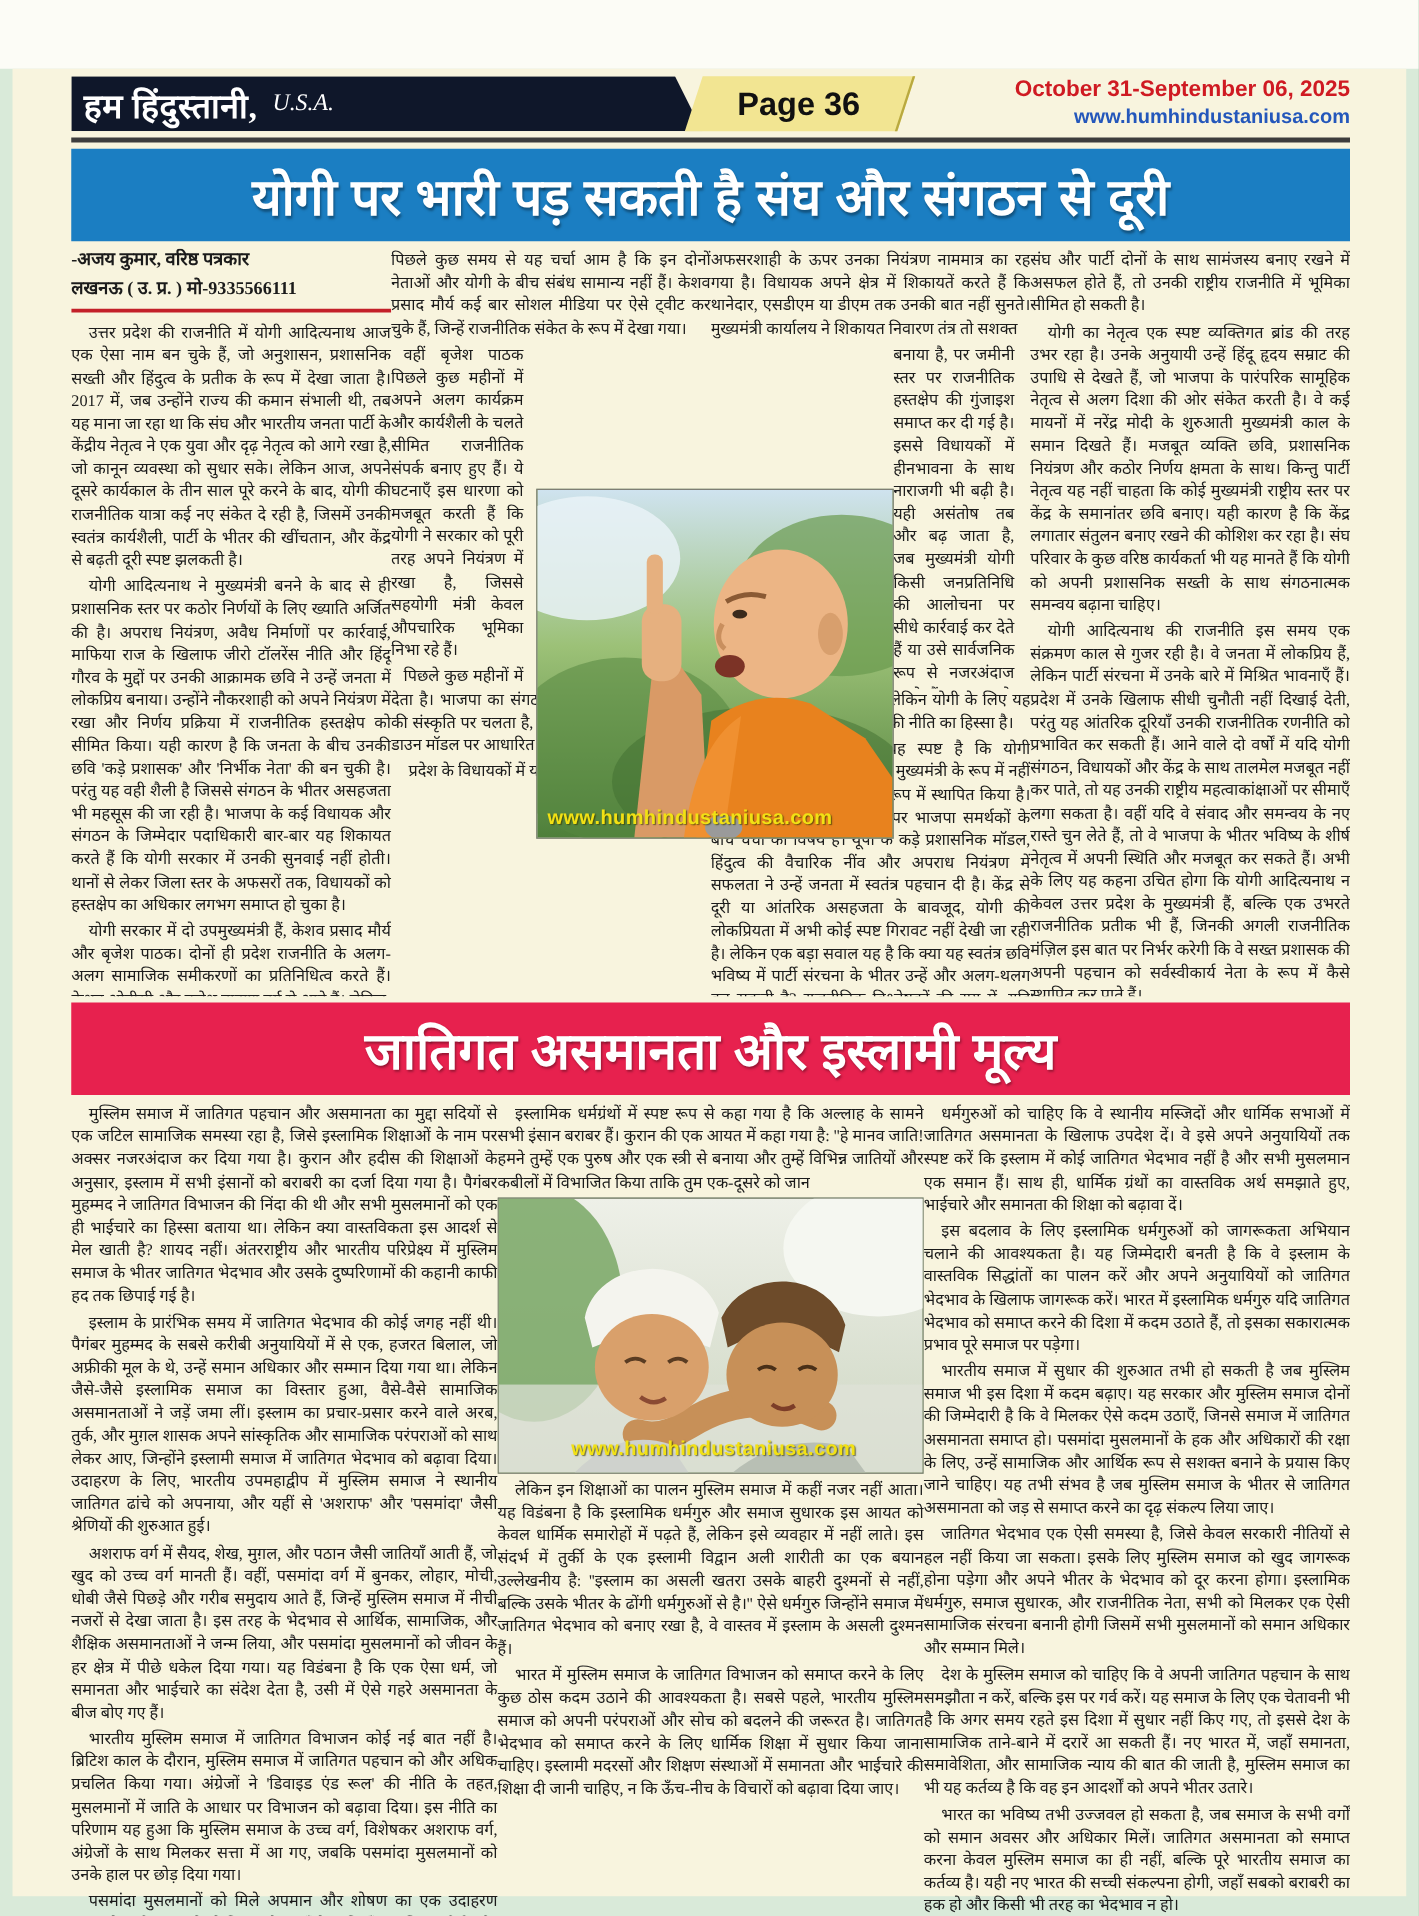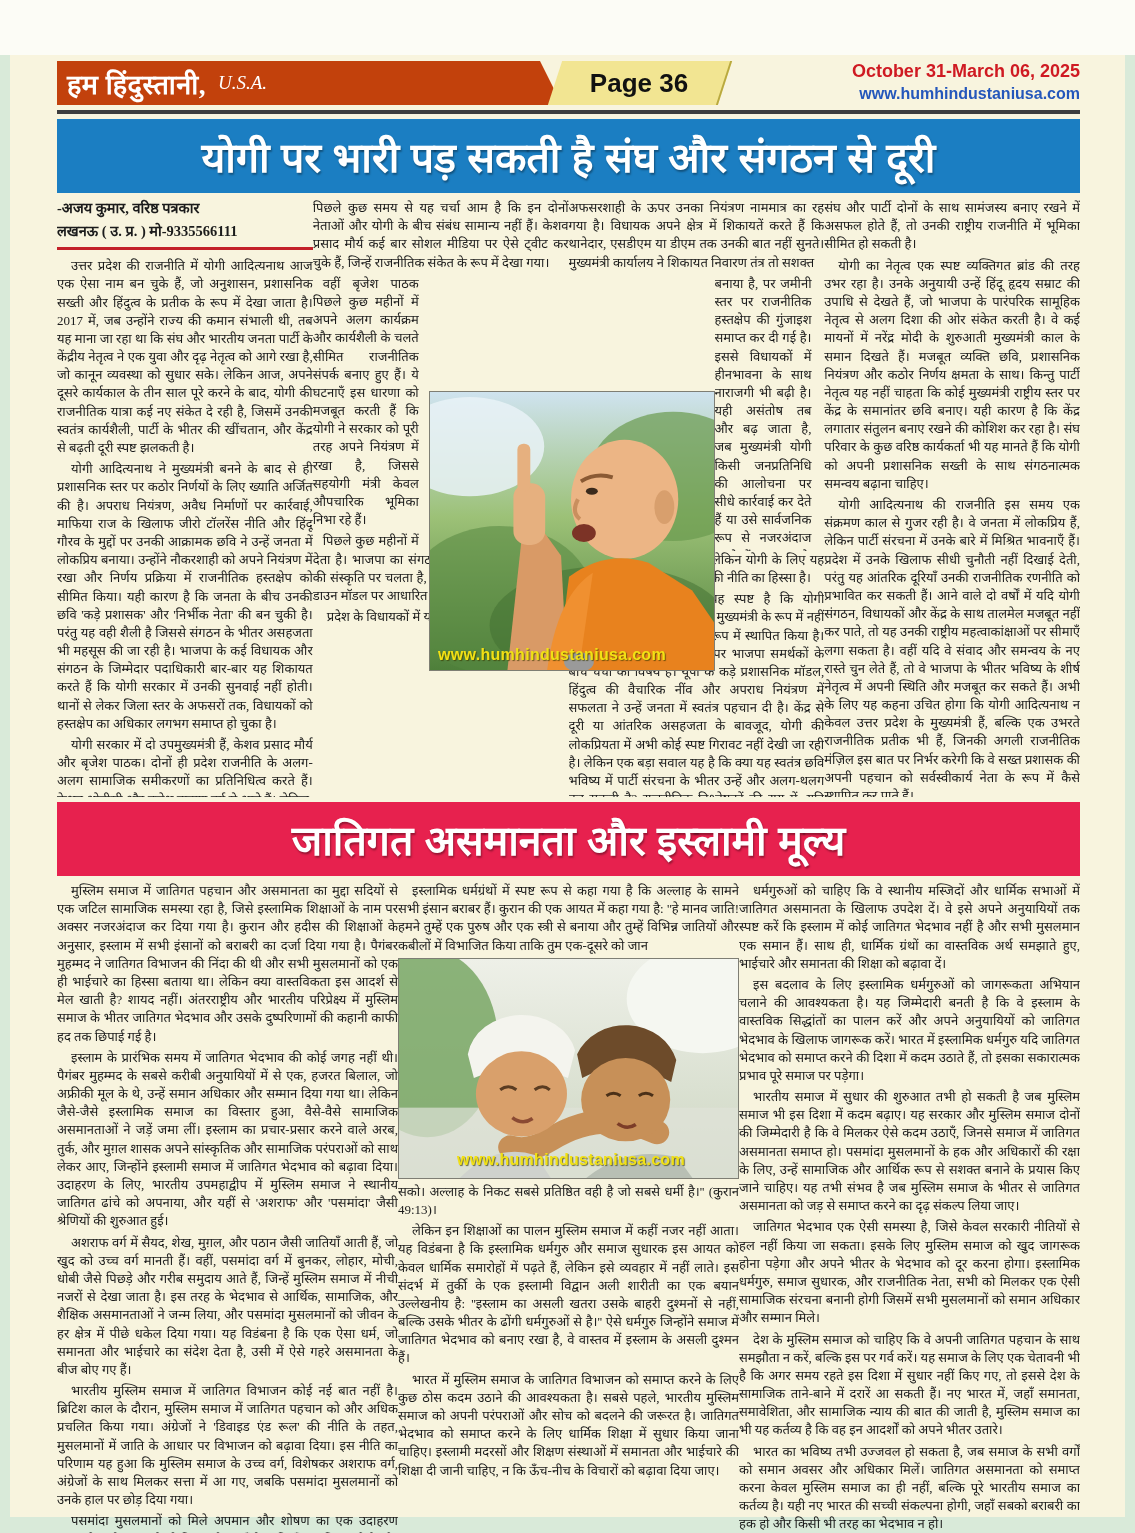--- a/index.html
+++ b/index.html
@@ -4,21 +4,21 @@
 <style>
   html,body{margin:0;padding:0;background:#b9cdb9;}
   .page{position:relative;width:1135px;height:1533px;background:#d9ead9;overflow:hidden;
         font-family:"Liberation Serif","DejaVu Serif",serif;color:#1b1b1b;}
   .top-strip{position:absolute;left:0;top:0;width:1135px;height:55px;background:#fcfcf6;}
   .content{position:absolute;left:10px;top:55px;width:1115px;height:1462px;background:#f8f4de;}
   .inner{margin:0 45px 0 47px;}
 
   
   .header{position:relative;height:50px;margin-top:4px;}
-  .masthead{position:absolute;left:0;top:2px;width:505px;height:44px;background:#c2410c;
+  .masthead{position:absolute;left:0;top:2px;width:505px;height:44px;background:#0f172a;
             clip-path:polygon(0 0,calc(100% - 22px) 0,100% 100%,0 100%);
             display:flex;align-items:center;padding-left:10px;box-sizing:border-box;}
   .masthead .hm{color:#fff;font-weight:bold;font-size:27px;letter-spacing:.5px;}
   .masthead .usa{color:#fff;font-weight:normal;font-style:italic;font-size:19px;margin-left:12px;}
   .page-tab{position:absolute;left:498px;top:2px;width:168px;height:44px;background:#f2e592;
             transform:skewX(-18deg);border-right:2px solid #b9a93f;}
   .page-tab span{display:block;transform:skewX(18deg);text-align:center;line-height:44px;
             font-family:"Liberation Sans",sans-serif;font-weight:bold;font-size:26px;color:#111;}
   .hdr-right{position:absolute;right:0;top:1px;text-align:right;font-family:"Liberation Sans",sans-serif;}
   .hdr-date{color:#cf1a22;font-weight:bold;font-size:18px;line-height:23px;}
@@ -65,21 +65,21 @@
 
       <div class="header">
         <div class="masthead">
           <span class="hm">हम हिंदुस्तानी,</span>
           <span class="usa">U.S.A.</span>
         </div>
         <div class="page-tab">
           <span>Page 36</span>
         </div>
         <div class="hdr-right">
-          <div class="hdr-date">October 31-March 06, 2025</div>
+          <div class="hdr-date">October 31-September 06, 2025</div>
           <div class="hdr-url">www.humhindustaniusa.com</div>
         </div>
       </div>
       <div class="hdr-rule"></div>
 
       <div class="banner blue">
         <span>योगी पर भारी पड़ सकती है संघ और संगठन से दूरी</span>
       </div>
 
       <div class="ta-body">
@@ -189,21 +189,20 @@
               <ellipse cx="224" cy="142" rx="44" ry="42" fill="#c79058"></ellipse>
               <path d="M 205 138 q 7 -5 14 0" stroke="#4a3018" stroke-width="3" fill="none"></path>
               <path d="M 237 138 q 7 -5 14 0" stroke="#4a3018" stroke-width="3" fill="none"></path>
               <path d="M 216 166 q 9 7 18 1" stroke="#7c3d28" stroke-width="3.5" fill="none"></path>
               <path d="M 60 221 Q 95 185 135 198 L 150 221 Z" fill="#cfd2cd"></path>
               <path d="M 185 221 Q 225 188 275 200 L 290 221 Z" fill="#b8bfb4"></path>
             </svg>
             <div class="wm">www.humhindustaniusa.com</div>
           </div>
 
-          <p class="noind">सको। अल्लाह के निकट सबसे प्रतिष्ठित वही है जो सबसे धर्मी है।'' (कुरान 49:13)।</p>
           <p>लेकिन इन शिक्षाओं का पालन मुस्लिम समाज में कहीं नजर नहीं आता। यह विडंबना है कि इस्लामिक धर्मगुरु और समाज सुधारक इस आयत को केवल धार्मिक समारोहों में पढ़ते हैं, लेकिन इसे व्यवहार में नहीं लाते। इस संदर्भ में तुर्की के एक इस्लामी विद्वान अली शारीती का एक बयान उल्लेखनीय है: ''इस्लाम का असली खतरा उसके बाहरी दुश्मनों से नहीं, बल्कि उसके भीतर के ढोंगी धर्मगुरुओं से है।'' ऐसे धर्मगुरु जिन्होंने समाज में जातिगत भेदभाव को बनाए रखा है, वे वास्तव में इस्लाम के असली दुश्मन हैं।</p>
           <p>भारत में मुस्लिम समाज के जातिगत विभाजन को समाप्त करने के लिए कुछ ठोस कदम उठाने की आवश्यकता है। सबसे पहले, भारतीय मुस्लिम समाज को अपनी परंपराओं और सोच को बदलने की जरूरत है। जातिगत भेदभाव को समाप्त करने के लिए धार्मिक शिक्षा में सुधार किया जाना चाहिए। इस्लामी मदरसों और शिक्षण संस्थाओं में समानता और भाईचारे की शिक्षा दी जानी चाहिए, न कि ऊँच-नीच के विचारों को बढ़ावा दिया जाए।</p>
 
         </div>
 
         <div class="col">
           <p>धर्मगुरुओं को चाहिए कि वे स्थानीय मस्जिदों और धार्मिक सभाओं में जातिगत असमानता के खिलाफ उपदेश दें। वे इसे अपने अनुयायियों तक स्पष्ट करें कि इस्लाम में कोई जातिगत भेदभाव नहीं है और सभी मुसलमान एक समान हैं। साथ ही, धार्मिक ग्रंथों का वास्तविक अर्थ समझाते हुए, भाईचारे और समानता की शिक्षा को बढ़ावा दें।</p>
           <p>इस बदलाव के लिए इस्लामिक धर्मगुरुओं को जागरूकता अभियान चलाने की आवश्यकता है। यह जिम्मेदारी बनती है कि वे इस्लाम के वास्तविक सिद्धांतों का पालन करें और अपने अनुयायियों को जातिगत भेदभाव के खिलाफ जागरूक करें। भारत में इस्लामिक धर्मगुरु यदि जातिगत भेदभाव को समाप्त करने की दिशा में कदम उठाते हैं, तो इसका सकारात्मक प्रभाव पूरे समाज पर पड़ेगा।</p>
           <p>भारतीय समाज में सुधार की शुरुआत तभी हो सकती है जब मुस्लिम समाज भी इस दिशा में कदम बढ़ाए। यह सरकार और मुस्लिम समाज दोनों की जिम्मेदारी है कि वे मिलकर ऐसे कदम उठाएँ, जिनसे समाज में जातिगत असमानता समाप्त हो। पसमांदा मुसलमानों के हक और अधिकारों की रक्षा के लिए, उन्हें सामाजिक और आर्थिक रूप से सशक्त बनाने के प्रयास किए जाने चाहिए। यह तभी संभव है जब मुस्लिम समाज के भीतर से जातिगत असमानता को जड़ से समाप्त करने का दृढ़ संकल्प लिया जाए।</p>
           <p>जातिगत भेदभाव एक ऐसी समस्या है, जिसे केवल सरकारी नीतियों से हल नहीं किया जा सकता। इसके लिए मुस्लिम समाज को खुद जागरूक होना पड़ेगा और अपने भीतर के भेदभाव को दूर करना होगा। इस्लामिक धर्मगुरु, समाज सुधारक, और राजनीतिक नेता, सभी को मिलकर एक ऐसी सामाजिक संरचना बनानी होगी जिसमें सभी मुसलमानों को समान अधिकार और सम्मान मिले।</p>

